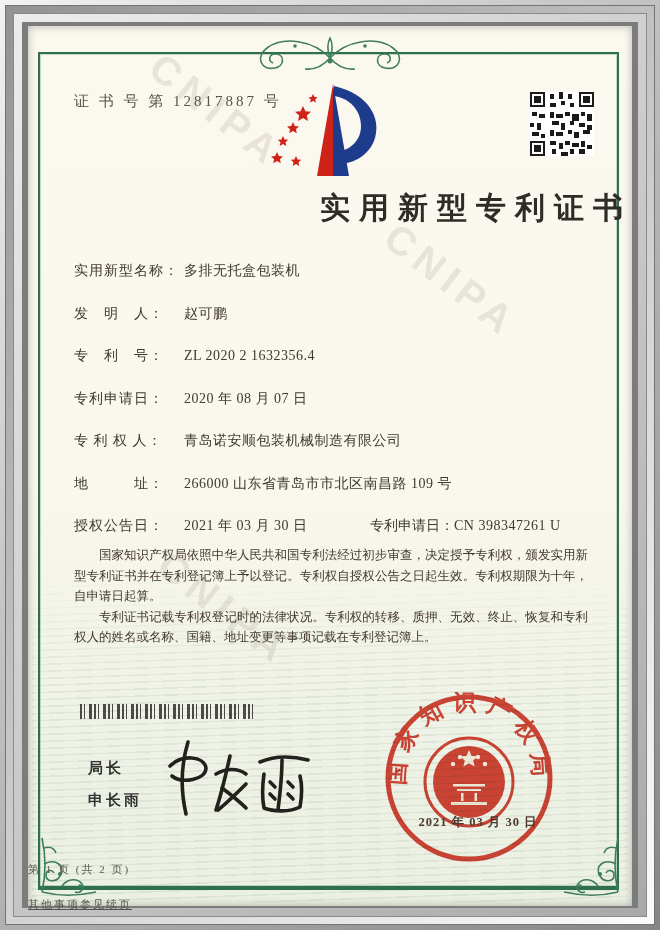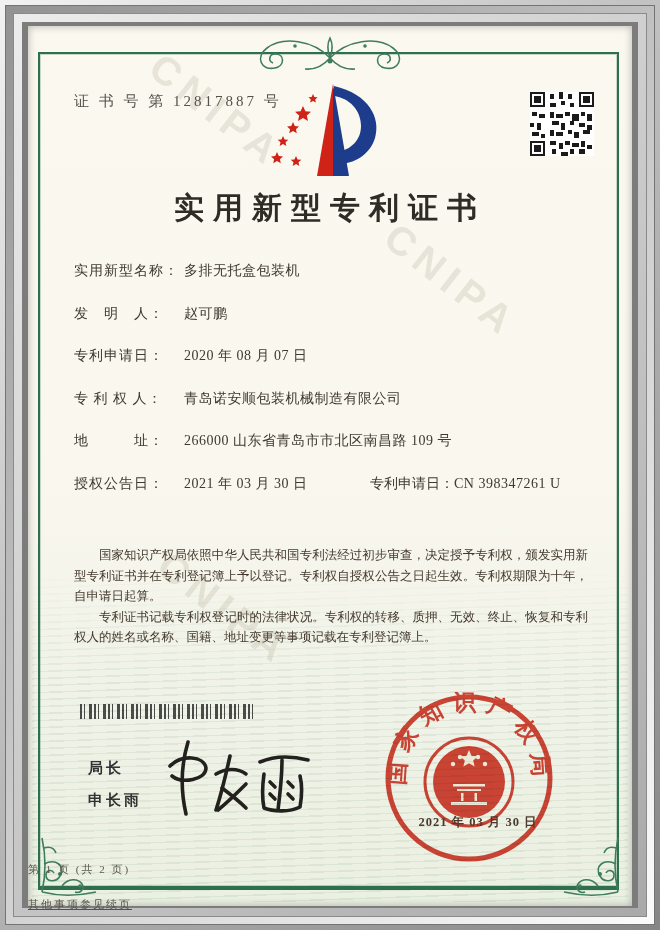--- a/index.html
+++ b/index.html
@@ -34,21 +34,21 @@
   .watermark{
     position:absolute;font-family:"Liberation Sans",sans-serif;font-weight:bold;
     font-size:40px;letter-spacing:7px;color:rgba(158,148,126,.20);
     transform:rotate(38deg);user-select:none;
   }
   
   .cert-no{position:absolute;left:46px;top:66px;font-size:15px;letter-spacing:3px;color:#56514a;}
   .qr{position:absolute;left:502px;top:66px;width:64px;height:64px;}
   .logo{position:absolute;left:235px;top:50px;width:148px;height:112px;}
   .title{
-    position:absolute;left:0;right:0;top:162px;text-align:center;
+    position:absolute;left:0;right:0;top:162px;text-align:right;
     font-size:30px;font-weight:bold;letter-spacing:9px;color:#2f2b26;
   }
   
   .fields{position:absolute;left:46px;top:236px;width:522px;font-size:14px;color:#3f3930;}
   .frow{position:relative;height:42.5px;white-space:nowrap;}
   .flabel{display:inline-block;width:110px;letter-spacing:1px;}
   .fvalue{letter-spacing:.5px;}
   .frow .right-pair{position:absolute;left:296px;top:0;}
   
   .paras{position:absolute;left:46px;top:519px;width:514px;font-size:12.5px;line-height:20.5px;
@@ -188,20 +188,23 @@
   <div class="title">实用新型专利证书</div>
 
   <div class="fields">
     <div class="frow">
       <span class="flabel">实用新型名称：</span><span class="fvalue">多排无托盒包装机</span>
     </div>
     <div class="frow">
       <span class="flabel">发　明　人：</span><span class="fvalue">赵可鹏</span>
     </div>
     <div class="frow">
+      <span class="flabel">专　利　号：</span><span class="fvalue">ZL 2020 2 1632356.4</span>
+    </div>
+    <div class="frow">
       <span class="flabel">专利申请日：</span><span class="fvalue">2020 年 08 月 07 日</span>
     </div>
     <div class="frow">
       <span class="flabel">专 利 权 人：</span><span class="fvalue">青岛诺安顺包装机械制造有限公司</span>
     </div>
     <div class="frow">
       <span class="flabel">地　　　址：</span><span class="fvalue">266000 山东省青岛市市北区南昌路 109 号</span>
     </div>
     <div class="frow">
       <span class="flabel">授权公告日：</span><span class="fvalue">2021 年 03 月 30 日</span>

